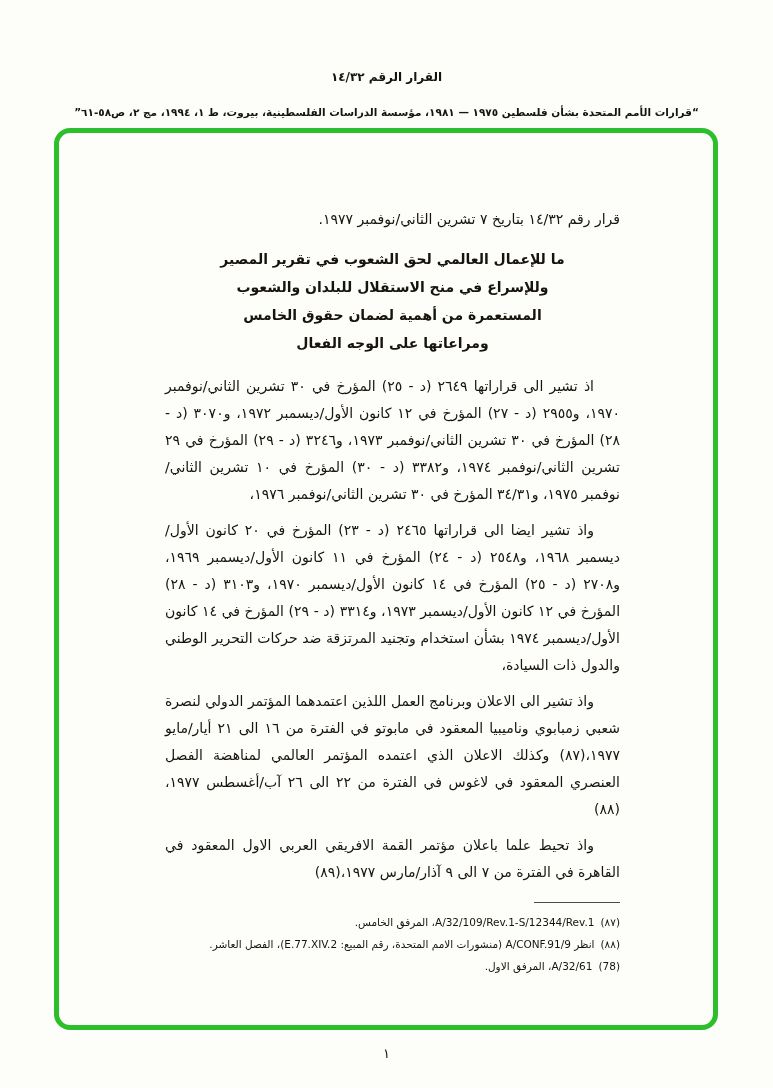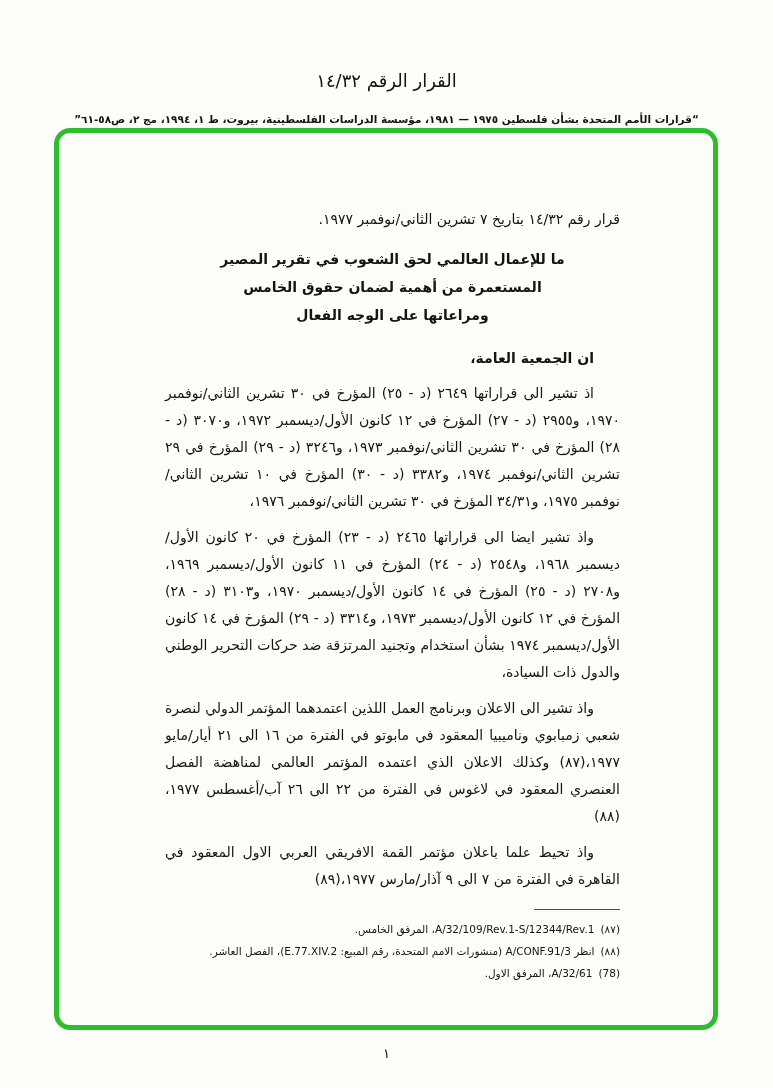--- a/index.html
+++ b/index.html
@@ -3,21 +3,21 @@
 <meta charset="utf-8">
 <style>
   html,body{margin:0;padding:0;}
   body{
     width:773px;height:1088px;position:relative;overflow:hidden;
     background:#fdfdfa;color:#17130d;
     font-family:"DejaVu Sans",sans-serif;
   }
   .page{position:absolute;inset:0;}
   .header{position:absolute;top:70px;left:0;right:0;text-align:center;direction:rtl;}
-  .doc-title{font-size:18px;font-weight:normal;margin:0;}
+  .doc-title{font-size:12px;font-weight:bold;margin:0;}
   .citation{margin-top:22px;font-size:10.5px;font-weight:bold;letter-spacing:0.1px;}
   .annotation-box{
     position:absolute;left:54px;top:128px;width:664px;height:902px;
     box-sizing:border-box;border:5px solid #2bbf2b;border-radius:16px;
     pointer-events:none;
   }
   .content{
     position:absolute;top:182px;right:153px;width:455px;
     direction:rtl;text-align:right;
     font-size:14px;line-height:27px;margin-top:24px;
@@ -43,41 +43,41 @@
     <div class="citation">“قرارات الأمم المتحدة بشأن فلسطين ١٩٧٥ — ١٩٨١، مؤسسة الدراسات الفلسطينية، بيروت، ط ١، ١٩٩٤، مج ٢، ص٥٨-٦١”</div>
   </div>
 
   <div class="annotation-box" style="border-color: rgb(43, 191, 43);"></div>
 
   <div class="content">
     <p class="intro">قرار رقم ١٤/٣٢ بتاريخ ٧ تشرين الثاني/نوفمبر ١٩٧٧.</p>
 
     <div class="res-heading">
       <div>ما للإعمال العالمي لحق الشعوب في تقرير المصير</div>
+      <div>وللإسراع في منح الاستقلال للبلدان والشعوب</div>
       <div>المستعمرة من أهمية لضمان حقوق الخامس</div>
       <div>ومراعاتها على الوجه الفعال</div>
     </div>
 
-    <p class="salutation">ان الجمعية العامة،</p>
 
     <p class="para">اذ تشير الى قراراتها ٢٦٤٩ (د - ٢٥) المؤرخ في ٣٠ تشرين الثاني/نوفمبر ١٩٧٠، و٢٩٥٥ (د - ٢٧) المؤرخ في ١٢ كانون الأول/ديسمبر ١٩٧٢، و٣٠٧٠ (د - ٢٨) المؤرخ في ٣٠ تشرين الثاني/نوفمبر ١٩٧٣، و٣٢٤٦ (د - ٢٩) المؤرخ في ٢٩ تشرين الثاني/نوفمبر ١٩٧٤، و٣٣٨٢ (د - ٣٠) المؤرخ في ١٠ تشرين الثاني/نوفمبر ١٩٧٥، و٣٤/٣١ المؤرخ في ٣٠ تشرين الثاني/نوفمبر ١٩٧٦،</p>
     <p class="para">واذ تشير ايضا الى قراراتها ٢٤٦٥ (د - ٢٣) المؤرخ في ٢٠ كانون الأول/ديسمبر ١٩٦٨، و٢٥٤٨ (د - ٢٤) المؤرخ في ١١ كانون الأول/ديسمبر ١٩٦٩، و٢٧٠٨ (د - ٢٥) المؤرخ في ١٤ كانون الأول/ديسمبر ١٩٧٠، و٣١٠٣ (د - ٢٨) المؤرخ في ١٢ كانون الأول/ديسمبر ١٩٧٣، و٣٣١٤ (د - ٢٩) المؤرخ في ١٤ كانون الأول/ديسمبر ١٩٧٤ بشأن استخدام وتجنيد المرتزقة ضد حركات التحرير الوطني والدول ذات السيادة،</p>
     <p class="para">واذ تشير الى الاعلان وبرنامج العمل اللذين اعتمدهما المؤتمر الدولي لنصرة شعبي زمبابوي وناميبيا المعقود في مابوتو في الفترة من ١٦ الى ٢١ أيار/مايو ١٩٧٧،(٨٧) وكذلك الاعلان الذي اعتمده المؤتمر العالمي لمناهضة الفصل العنصري المعقود في لاغوس في الفترة من ٢٢ الى ٢٦ آب/أغسطس ١٩٧٧،(٨٨)</p>
     <p class="para">واذ تحيط علما باعلان مؤتمر القمة الافريقي العربي الاول المعقود في القاهرة في الفترة من ٧ الى ٩ آذار/مارس ١٩٧٧،(٨٩)</p>
 
     <hr class="fn-sep">
 
     <div class="footnotes">
       <div class="footnote">
         <span class="fn-marker">(٨٧)</span>
         <span class="fn-text">A/32/109/Rev.1-S/12344/Rev.1، المرفق الخامس.</span>
       </div>
       <div class="footnote">
         <span class="fn-marker">(٨٨)</span>
-        <span class="fn-text">انظر A/CONF.91/3 (منشورات الامم المتحدة، رقم المبيع: E.77.XIV.2)، الفصل العاشر.</span>
+        <span class="fn-text">انظر A/CONF.91/9 (منشورات الامم المتحدة، رقم المبيع: E.77.XIV.2)، الفصل العاشر.</span>
       </div>
       <div class="footnote">
         <span class="fn-marker">(78)</span>
         <span class="fn-text">A/32/61، المرفق الاول.</span>
       </div>
     </div>
   </div>
 
   <div class="page-number">١</div>
 

